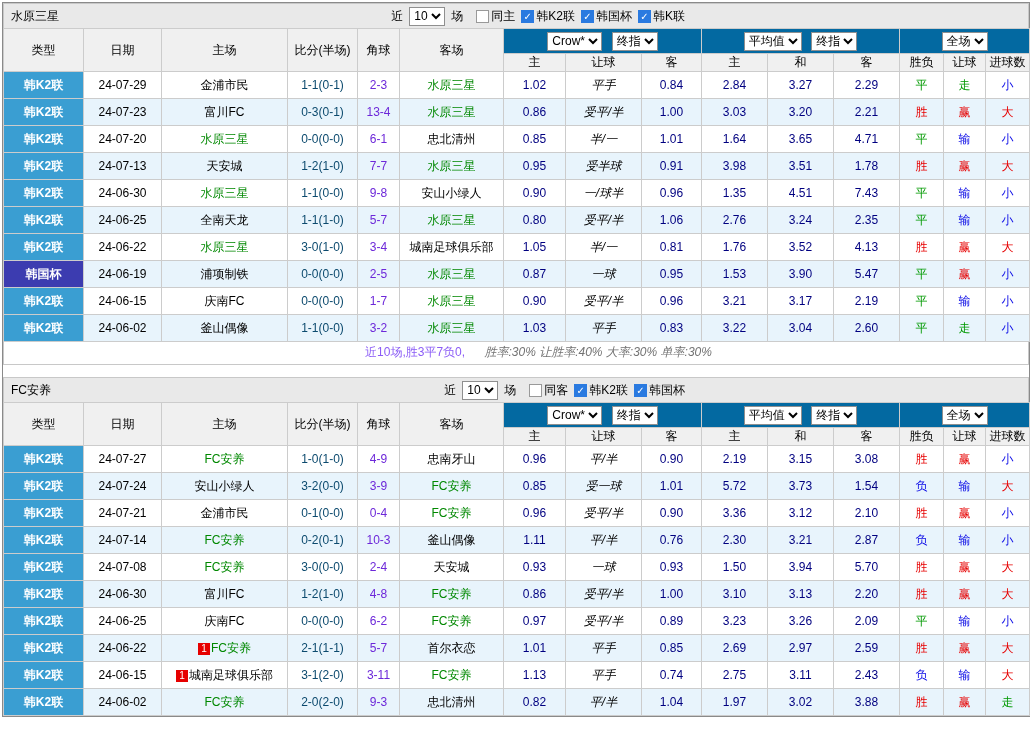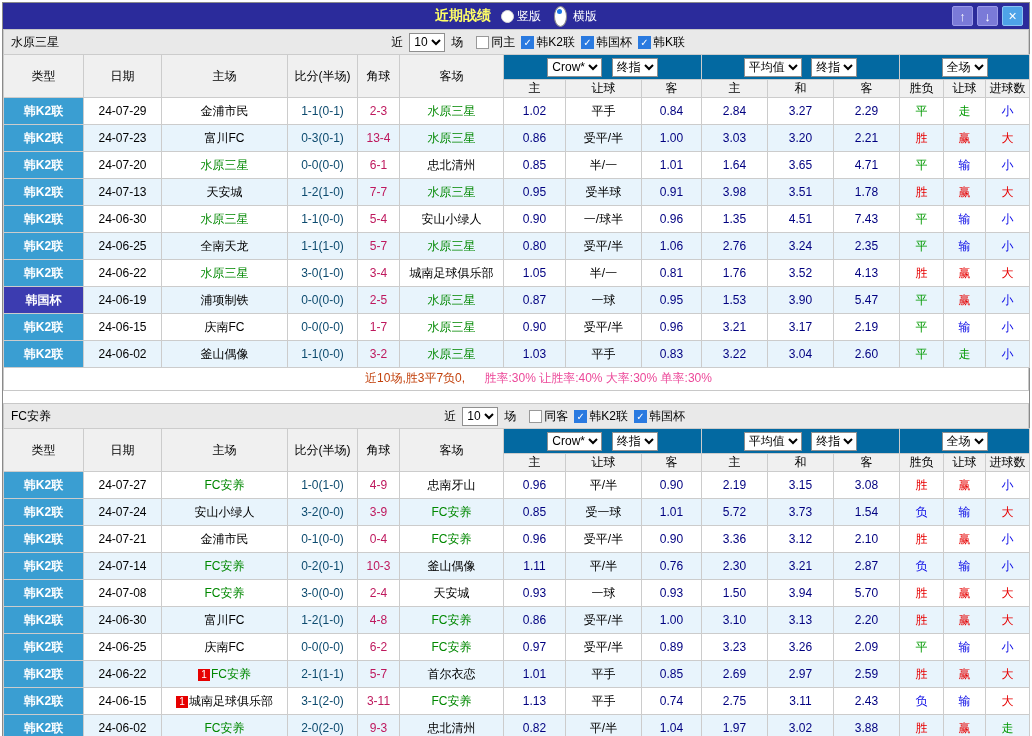--- a/index.html
+++ b/index.html
@@ -33,58 +33,40 @@
   th,td{border:1px solid #ccc;text-align:center;overflow:hidden;white-space:nowrap;padding:0;}
   thead th{background:#f0f0f0;font-weight:normal;height:22px;}
   tr.hr2 th{height:17px;}
   tbody td{height:26px;background:#fff;}
   tr.alt td{background:#e8f4fc;}
   td.lg{color:#fff;background:#3a9ed2;font-weight:bold;}
   td.lg.cup{background:#3c3cb0;}
   tr.alt td.lg{background:#3a9ed2;}
   tr.alt td.lg.cup{background:#3c3cb0;}
   td.score{color:#0c4a6e;}
-  td.corner{color:#be185d;}
+  td.corner{color:#6d28d9;}
   td.odds{color:#000080;}
-  td.line{color:#000;}
+  td.line{color:#000;font-style:italic;}
   .tname{color:#000;cursor:pointer;}
   .tname.focus{color:#008800;}
   .badge{display:inline-block;background:#e60000;color:#fff;width:12px;height:12px;line-height:12px;font-size:10px;text-align:center;margin-right:1px;}
   .c-red{color:#e60000;}
   .c-green{color:#009900;}
   .c-blue{color:#0a0ae6;}
   .selcell{padding:1px 0;background:#0369a1;}
   .sel{height:19px;font-size:12px;font-family:inherit;border:1px solid #8f8f8f;background:#fff;margin:0 3px;}
   .summary{height:22px;line-height:21px;border:1px solid #c8c8c8;border-top:none;text-align:center;background:#fff;}
-  .sum-rec{color:#c2410c;margin-left:45px;}
-  .sum-stats{color:#ec4899;margin-left:16px;}
+  .sum-rec{color:#8b5cf6;margin-left:45px;}
+  .sum-stats{color:#737373;margin-left:16px;font-style:italic;}
 </style>
 </head>
 <body>
 
 <div class="page">
 
-  <div class="titlebar">
-    <div class="tb-center">
-      <span class="tb-title">近期战绩</span>
-      <span class="radio-wrap">
-        <span class="radio"></span>
-        <span class="radio-label">竖版</span>
-      </span>
-      <span class="radio-wrap">
-        <span class="radio sel"></span>
-        <span class="radio-label">横版</span>
-      </span>
-    </div>
-    <div class="tb-buttons">
-      <button class="tbtn"><span>↑</span></button>
-      <button class="tbtn"><span>↓</span></button>
-      <button class="tbtn close"><span>×</span></button>
-    </div>
-  </div>
 
   <div class="section">
     <div class="sec-header">
       <span class="sec-title">水原三星</span>
       <div class="filters">
         <span>近</span>
         <select class="sel"><option>10</option></select>
         <span>场</span>
         <span class="cbgroup">
             <label class="cbw">
@@ -223,21 +205,21 @@
             <td class="odds">1.78</td>
             <td class="res c-red">胜</td>
             <td class="res c-red">赢</td>
             <td class="res c-red">大</td>
           </tr>
           <tr>
             <td class="lg">韩K2联</td>
             <td class="date">24-06-30</td>
             <td class="team"><span class="tname focus">水原三星</span></td>
             <td class="score">1-1(0-0)</td>
-            <td class="corner">5-4</td>
+            <td class="corner">9-8</td>
             <td class="team"><span class="tname">安山小绿人</span></td>
             <td class="odds">0.90</td>
             <td class="line">一/球半</td>
             <td class="odds">0.96</td>
             <td class="odds">1.35</td>
             <td class="odds">4.51</td>
             <td class="odds">7.43</td>
             <td class="res c-green">平</td>
             <td class="res c-blue">输</td>
             <td class="res c-blue">小</td>

